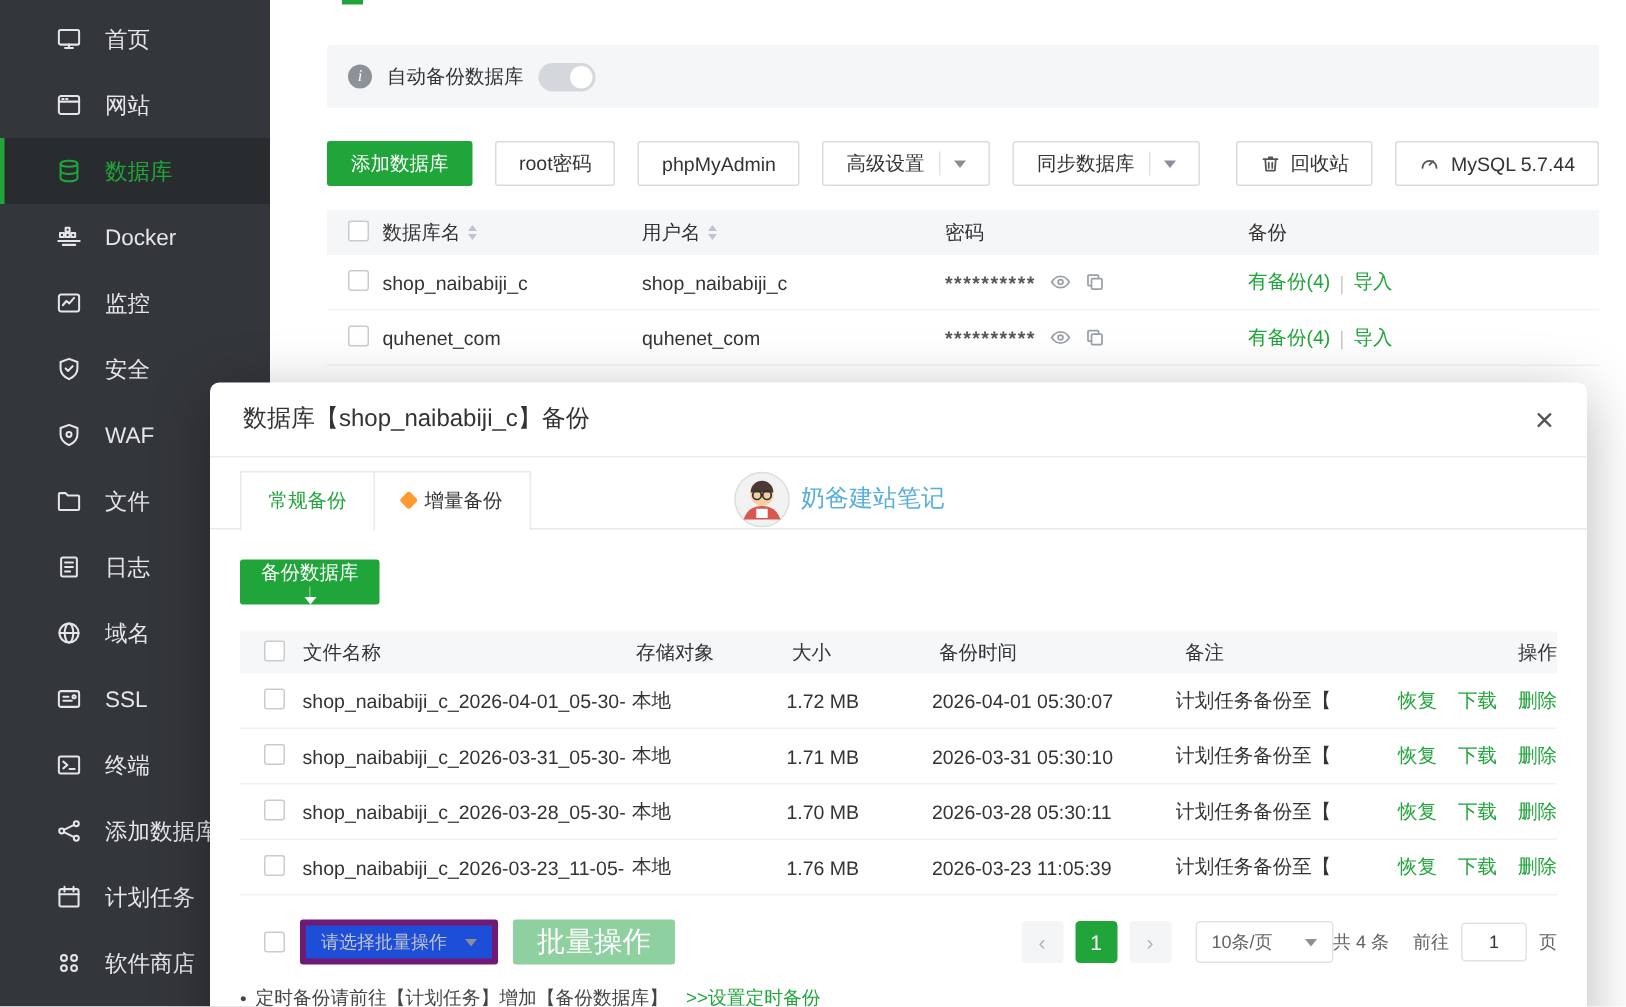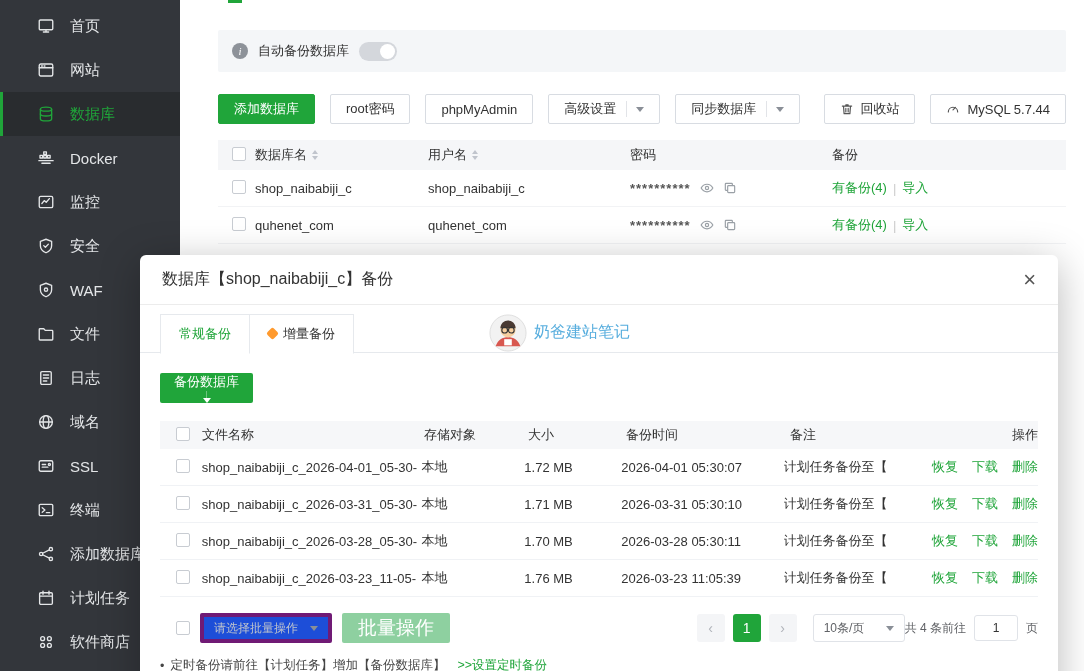--- a/index.html
+++ b/index.html
@@ -117,21 +117,21 @@
     color:#fff; border:none; border-radius:2px; font-size:19px; cursor:pointer; }
   .spacer { flex:1; }
   .pg { width:28px; height:28px; border-radius:3px; background:#f4f5f7; color:#b0b3ba;
     display:flex; align-items:center; justify-content:center; font-size:14px;
     margin-left:8px; cursor:pointer; }
   .pg.cur { background:#20a53a; color:#fff; }
   .size-select { margin-left:16px; width:92px; height:28px; border:1px solid #e0e3e8;
     border-radius:3px; display:flex; align-items:center; justify-content:space-between;
     padding:0 10px; color:#606266; background:#fff; cursor:pointer; }
   .total { }
-  .goto-label { margin-left:0; }
+  .goto-label { margin-left:16px; }
   .goto-input { margin-left:8px; width:44px; height:26px; border:1px solid #e0e3e8;
     border-radius:3px; text-align:center; font-size:12px; color:#333; }
   .goto-suffix { margin-left:8px; }
 
   .m-note { margin:14px 20px 0; font-size:12.5px; color:#454545; display:flex;
     align-items:center; gap:6px; white-space:nowrap; }
   .m-note .link { margin-left:6px; }
 </style>
 </head>
 <body>

